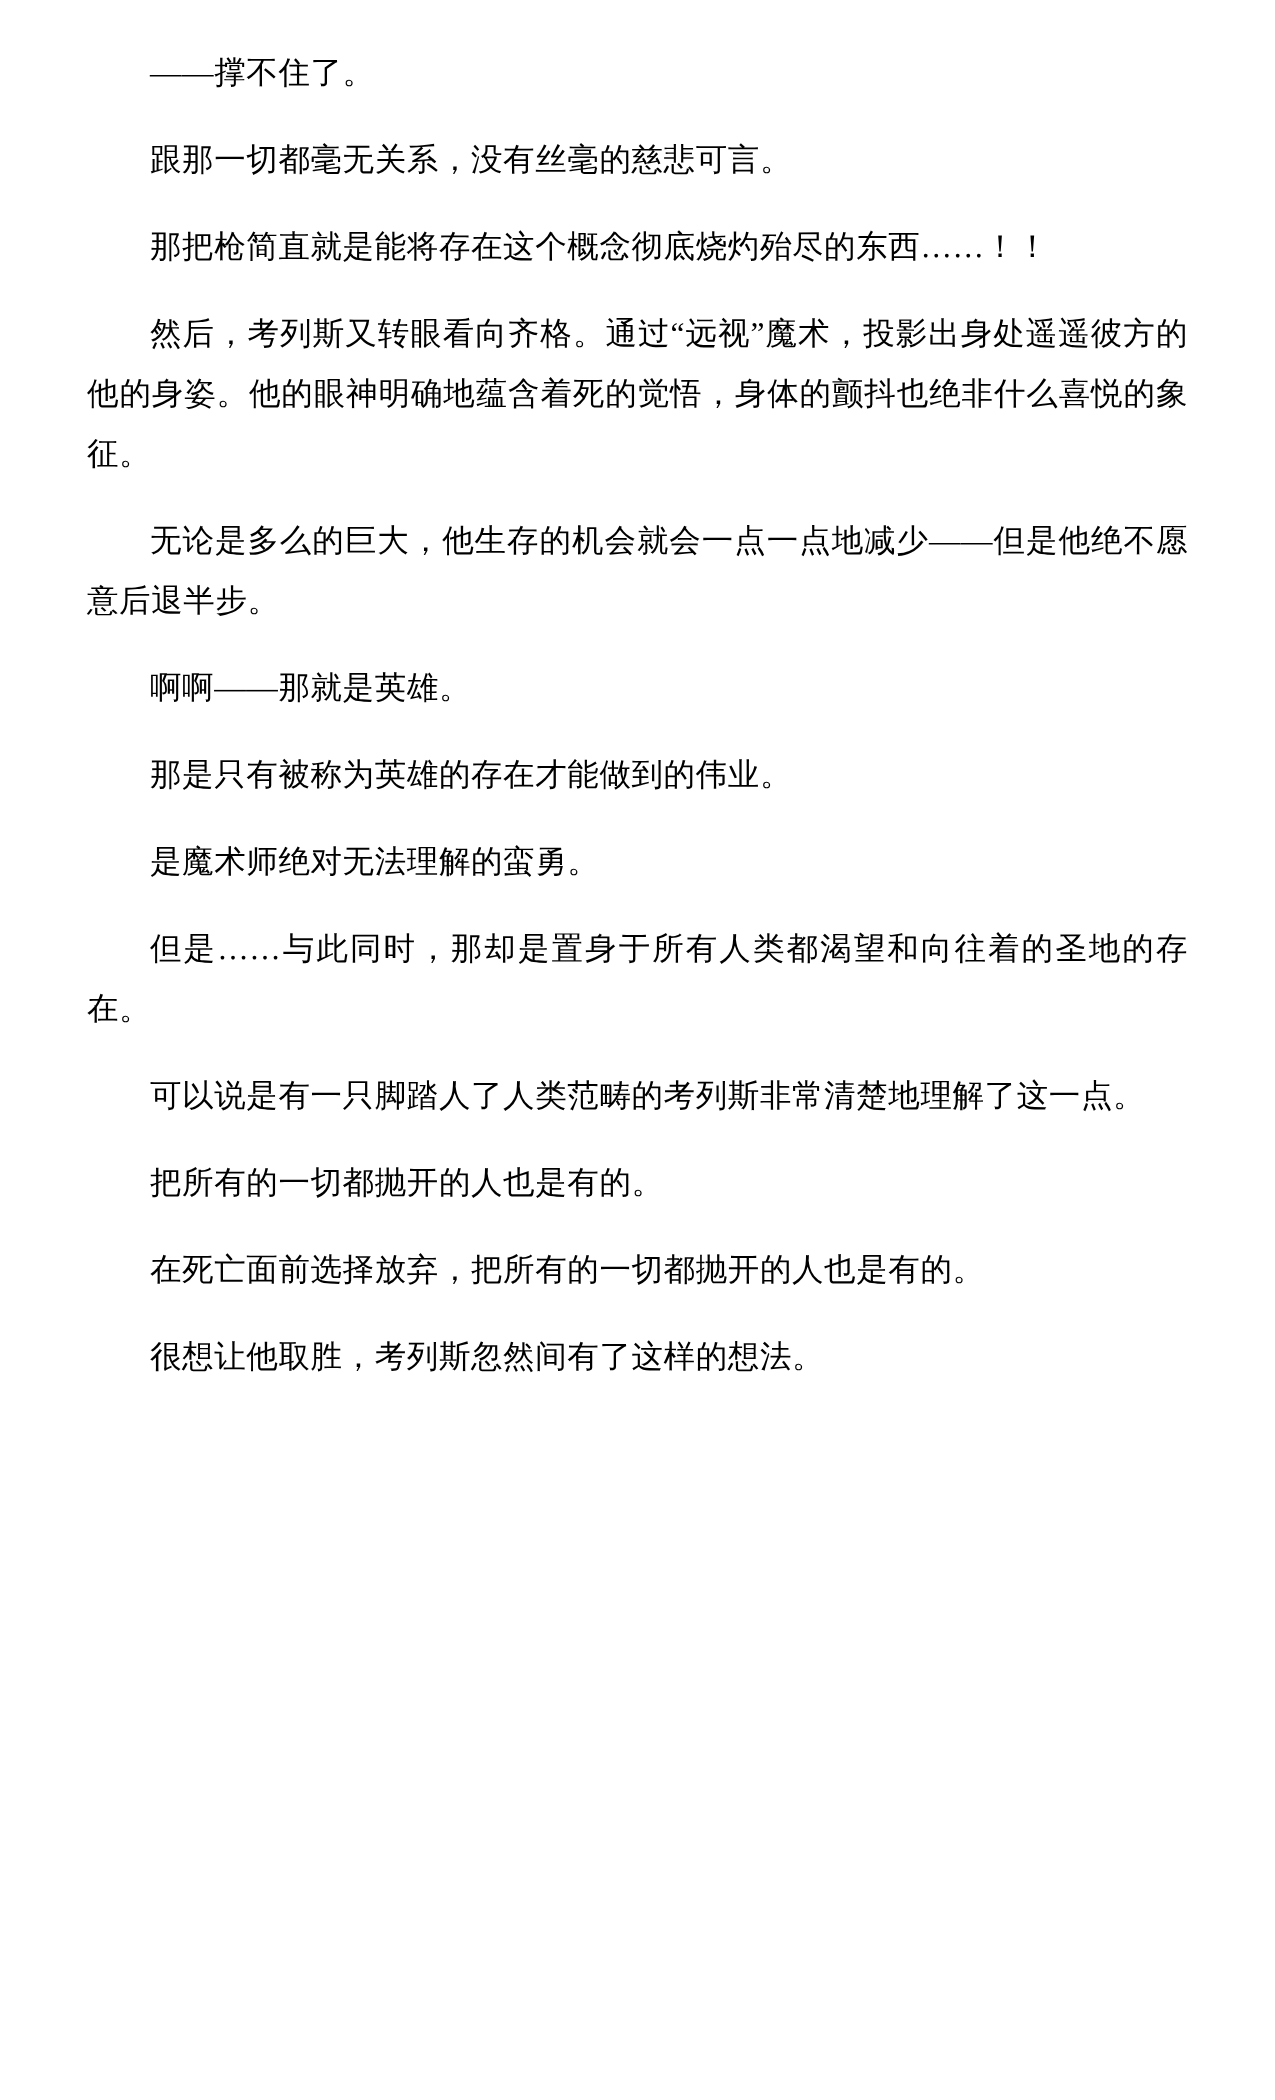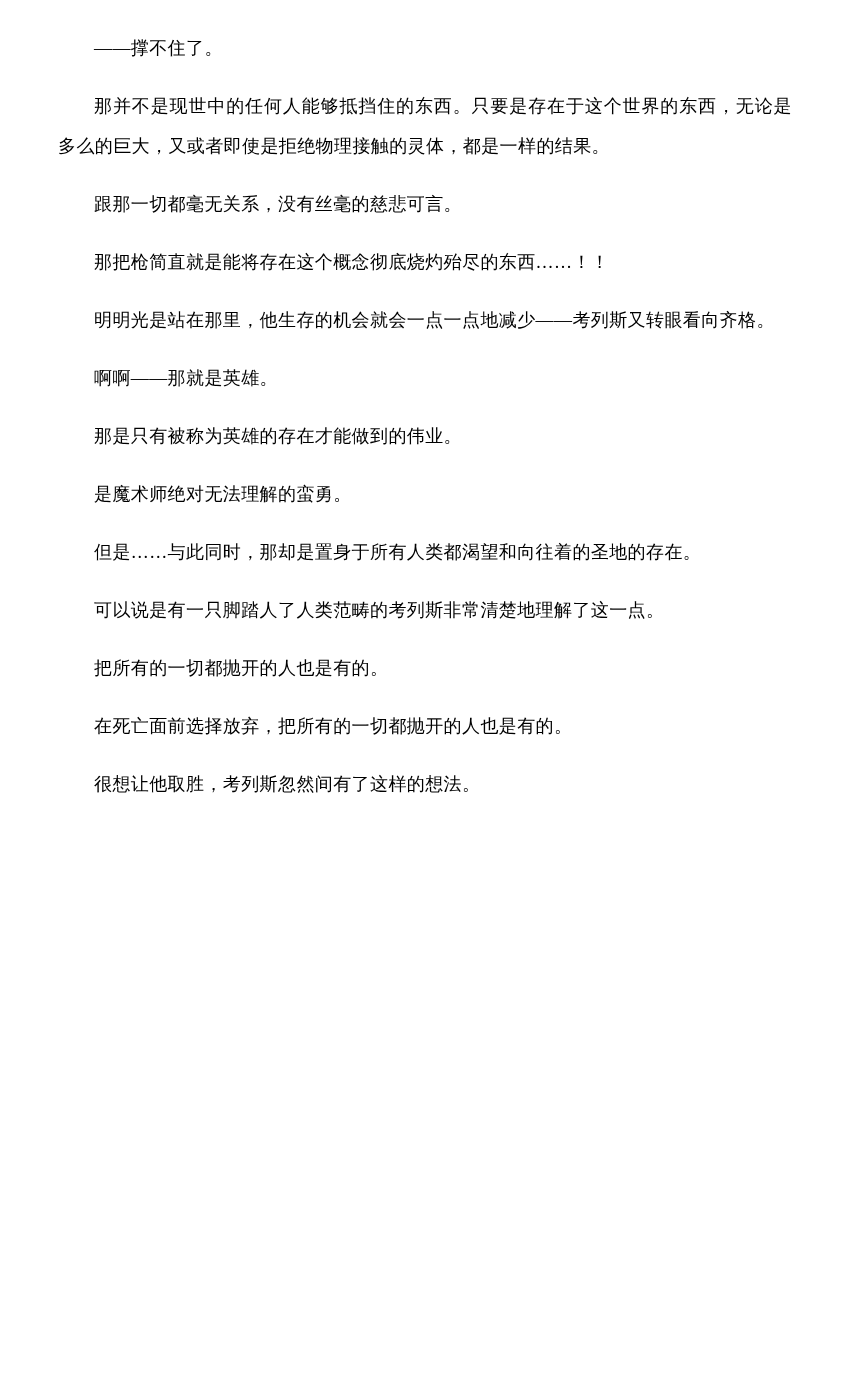--- a/index.html
+++ b/index.html
@@ -15,44 +15,44 @@
     overflow: hidden;
   }
   .page {
     box-sizing: border-box;
     width: 850px;
     height: 1400px;
     padding: 28px 58px 0 58px;
     background: #ffffff;
   }
   .body-text {
-    font-size: 18px;
+    font-size: 21px;
     line-height: 40px;
     letter-spacing: 0.4px;
     text-align: justify;
     text-justify: inter-character;
   }
   .body-text p {
     margin: 0 0 18px 0;
     text-indent: 2em;
   }
   .body-text p:last-child {
     margin-bottom: 16px;
   }
 </style>
 </head>
 <body>
 
 <div class="page">
   <div class="body-text">
     <p>——撑不住了。</p>
-    <p>那并不是现世中的任何人能够抵挡住的东西。只要是存在于这个世界的东西，无论是多么的巨大，又或者即使是拒绝物理接触的灵体，都是一样的结果。</p>
     <p>跟那一切都毫无关系，没有丝毫的慈悲可言。</p>
     <p>那把枪简直就是能将存在这个概念彻底烧灼殆尽的东西……！！</p>
-    <p>明明光是站在那里，他生存的机会就会一点一点地减少——考列斯又转眼看向齐格。</p>
+    <p>然后，考列斯又转眼看向齐格。通过“远视”魔术，投影出身处遥遥彼方的他的身姿。他的眼神明确地蕴含着死的觉悟，身体的颤抖也绝非什么喜悦的象征。</p>
+    <p>无论是多么的巨大，他生存的机会就会一点一点地减少——但是他绝不愿意后退半步。</p>
     <p>啊啊——那就是英雄。</p>
     <p>那是只有被称为英雄的存在才能做到的伟业。</p>
     <p>是魔术师绝对无法理解的蛮勇。</p>
     <p>但是……与此同时，那却是置身于所有人类都渴望和向往着的圣地的存在。</p>
     <p>可以说是有一只脚踏人了人类范畴的考列斯非常清楚地理解了这一点。</p>
     <p>把所有的一切都抛开的人也是有的。</p>
     <p>在死亡面前选择放弃，把所有的一切都抛开的人也是有的。</p>
     <p>很想让他取胜，考列斯忽然间有了这样的想法。</p>
   </div>
 </div>

